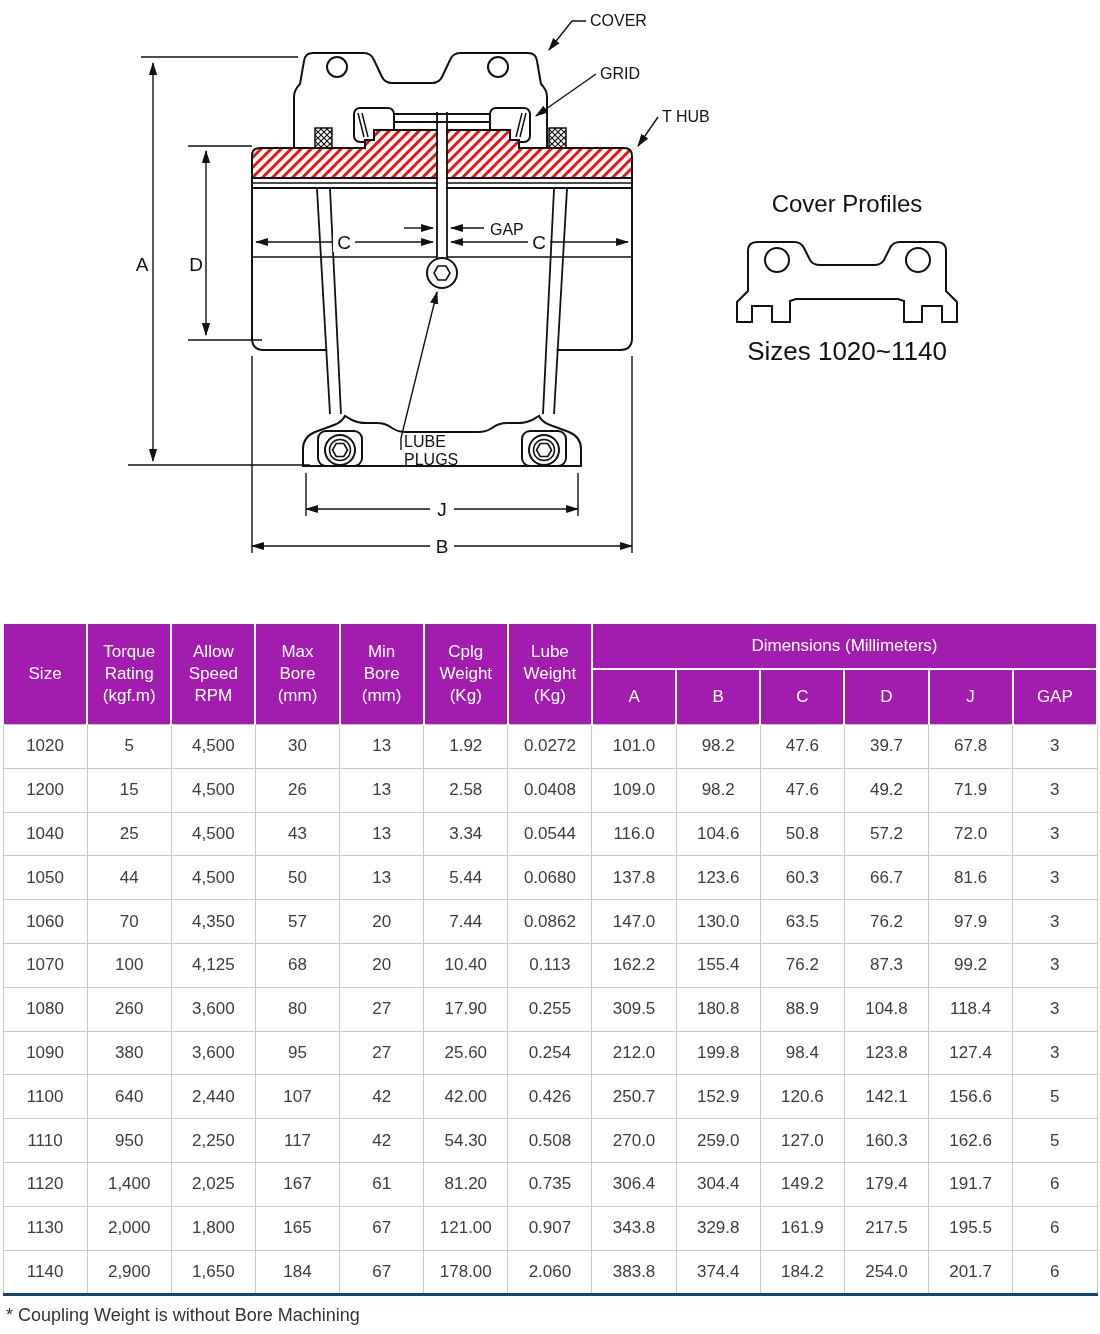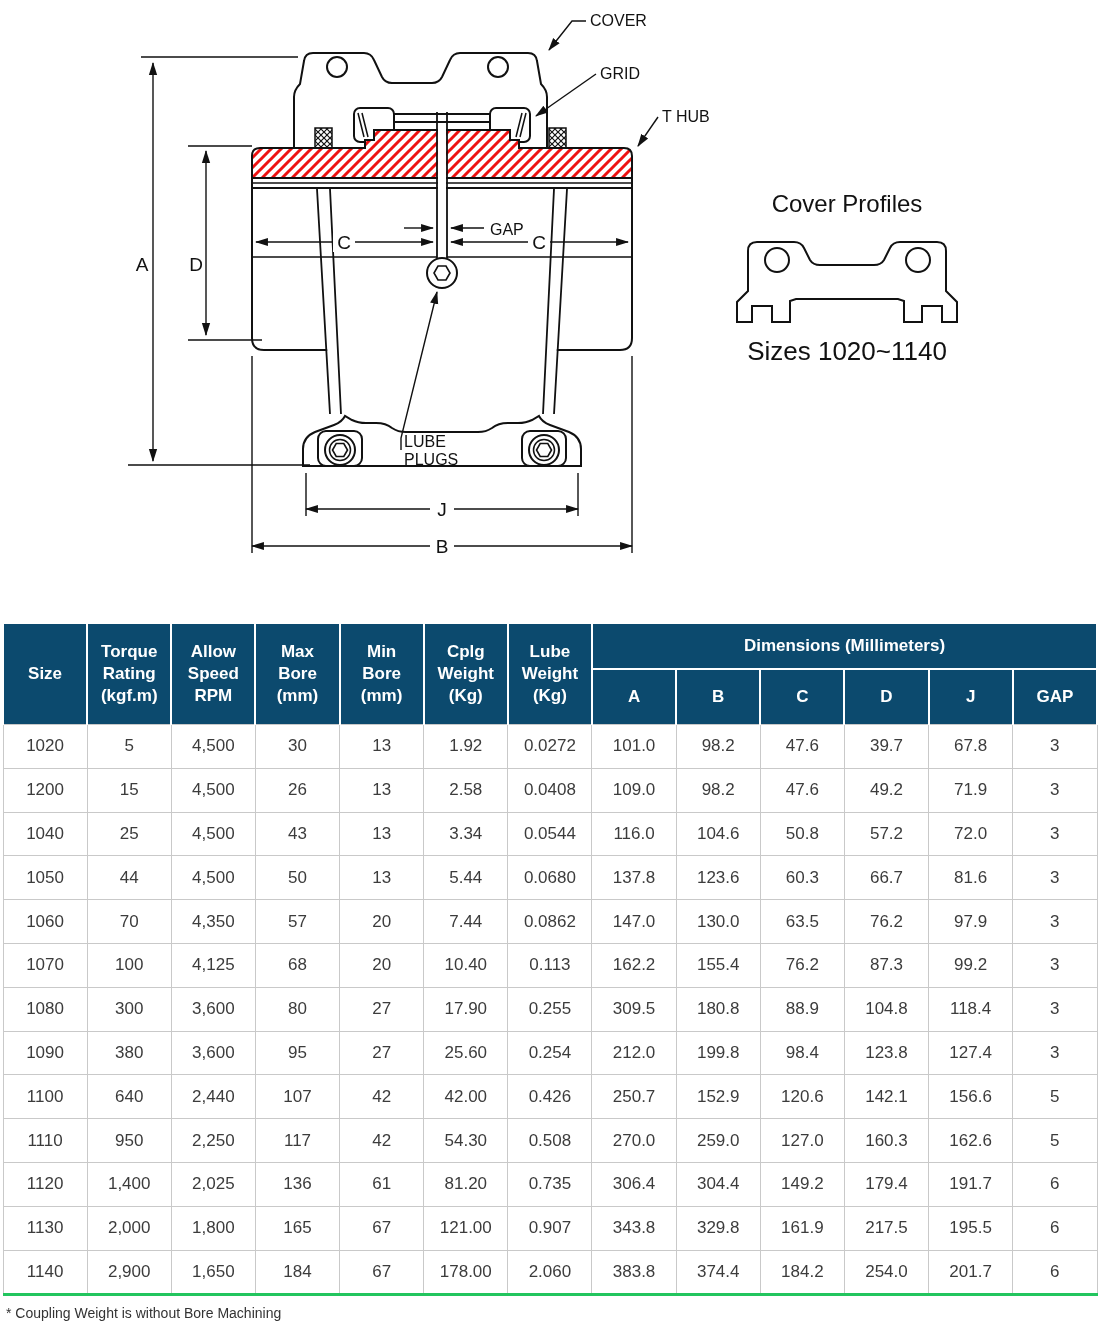--- a/index.html
+++ b/index.html
@@ -4,29 +4,29 @@
 <style>
   html,body{margin:0;padding:0;}
   body{width:1100px;height:1334px;background:#fff;font-family:"Liberation Sans",sans-serif;overflow:hidden;}
   .diagram{display:block;}
   svg text{font-family:"Liberation Sans",sans-serif;fill:#111;}
   .lbl{font-size:16px;}
   .dimletter{font-size:19px;}
   .profiles-title{font-size:24px;}
   .profiles-caption{font-size:26px;}
   .spec-table{border-collapse:collapse;table-layout:fixed;width:1096px;margin:10px 2px 0 2px;}
-  .spec-table th{background:#0c4a6e;color:#fff;font-weight:700;font-size:17px;
+  .spec-table th{background:#a21caf;color:#fff;font-weight:400;font-size:17px;
      border:2px solid #fff;border-bottom-width:0;white-space:pre-line;line-height:1.28;
      padding:2px 0;text-align:center;vertical-align:middle;}
   .spec-table thead tr.group-row th.group{height:40px;}
   .spec-table thead tr.sub-row th{height:50px;}
   .spec-table td{border:1px solid #c9c9c9;height:42.8px;text-align:center;
      font-size:17px;color:#3c3c3c;padding:0;background:#fff;}
-  .spec-table tbody tr:last-child td{border-bottom:3px solid #22c55e;}
-  .note{font-size:14px;color:#333;margin:9px 0 0 6px;}
+  .spec-table tbody tr:last-child td{border-bottom:3px solid #0c4a6e;}
+  .note{font-size:18px;color:#333;margin:9px 0 0 6px;}
 </style>
 </head>
 <body>
 
 <svg class="diagram" width="1100" height="612" viewBox="0 0 1100 612">
   <defs>
     <pattern id="redhatch" width="10" height="10" patternUnits="userSpaceOnUse">
       <rect width="10" height="10" fill="#fff"></rect>
       <path d="M-2.5,2.5 l5,-5 M0,10 L10,0 M7.5,12.5 l5,-5" stroke="#ee1111" stroke-width="3" fill="none"></path>
     </pattern>
@@ -289,21 +289,21 @@
         <td>0.113</td>
         <td>162.2</td>
         <td>155.4</td>
         <td>76.2</td>
         <td>87.3</td>
         <td>99.2</td>
         <td>3</td>
       </tr>
       <tr>
         <td>1080</td>
-        <td>300</td>
+        <td>260</td>
         <td>3,600</td>
         <td>80</td>
         <td>27</td>
         <td>17.90</td>
         <td>0.255</td>
         <td>309.5</td>
         <td>180.8</td>
         <td>88.9</td>
         <td>104.8</td>
         <td>118.4</td>
@@ -351,21 +351,21 @@
         <td>259.0</td>
         <td>127.0</td>
         <td>160.3</td>
         <td>162.6</td>
         <td>5</td>
       </tr>
       <tr>
         <td>1120</td>
         <td>1,400</td>
         <td>2,025</td>
-        <td>136</td>
+        <td>167</td>
         <td>61</td>
         <td>81.20</td>
         <td>0.735</td>
         <td>306.4</td>
         <td>304.4</td>
         <td>149.2</td>
         <td>179.4</td>
         <td>191.7</td>
         <td>6</td>
       </tr>

